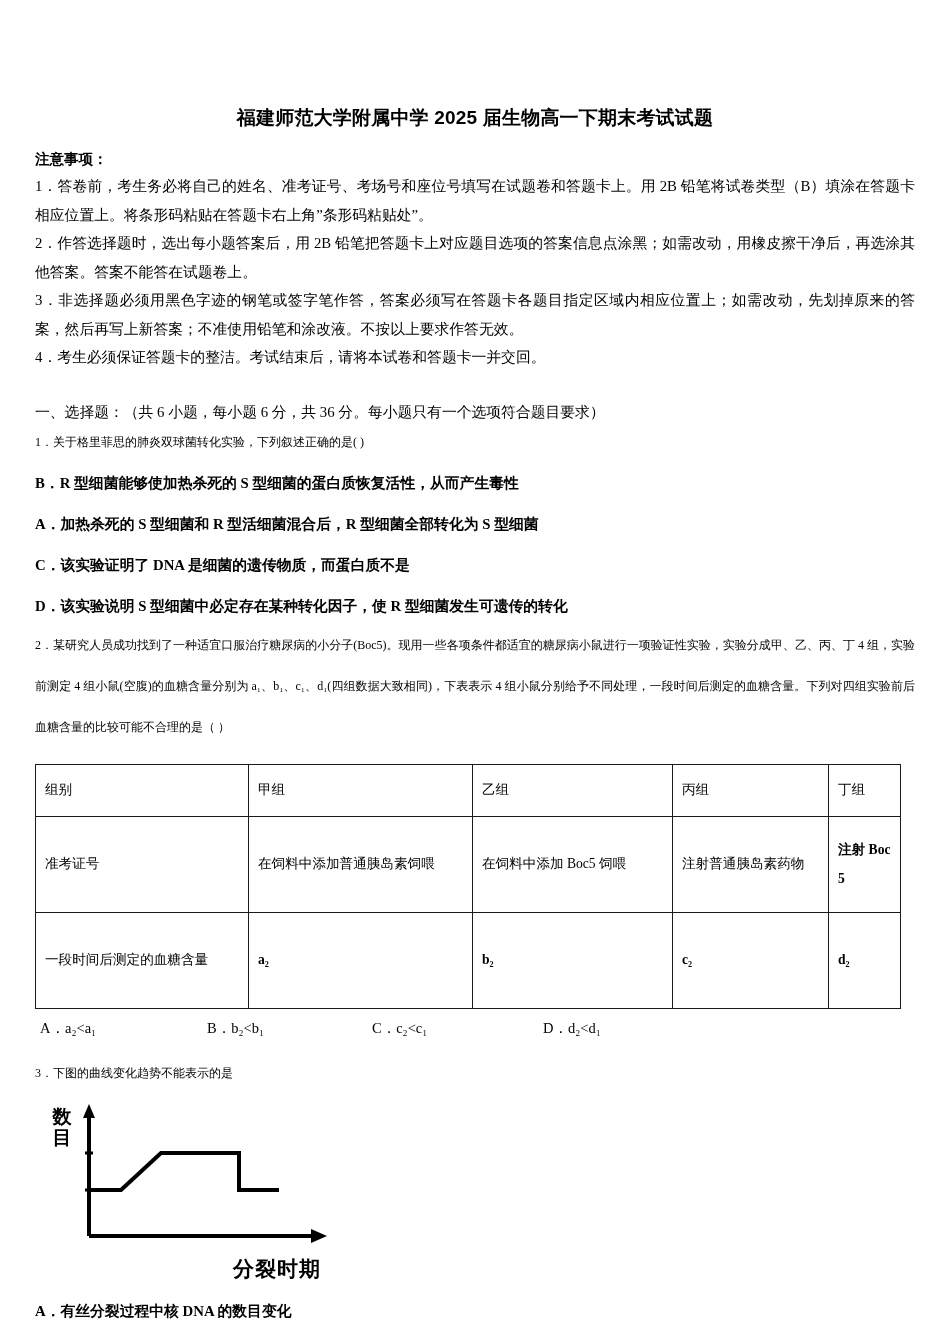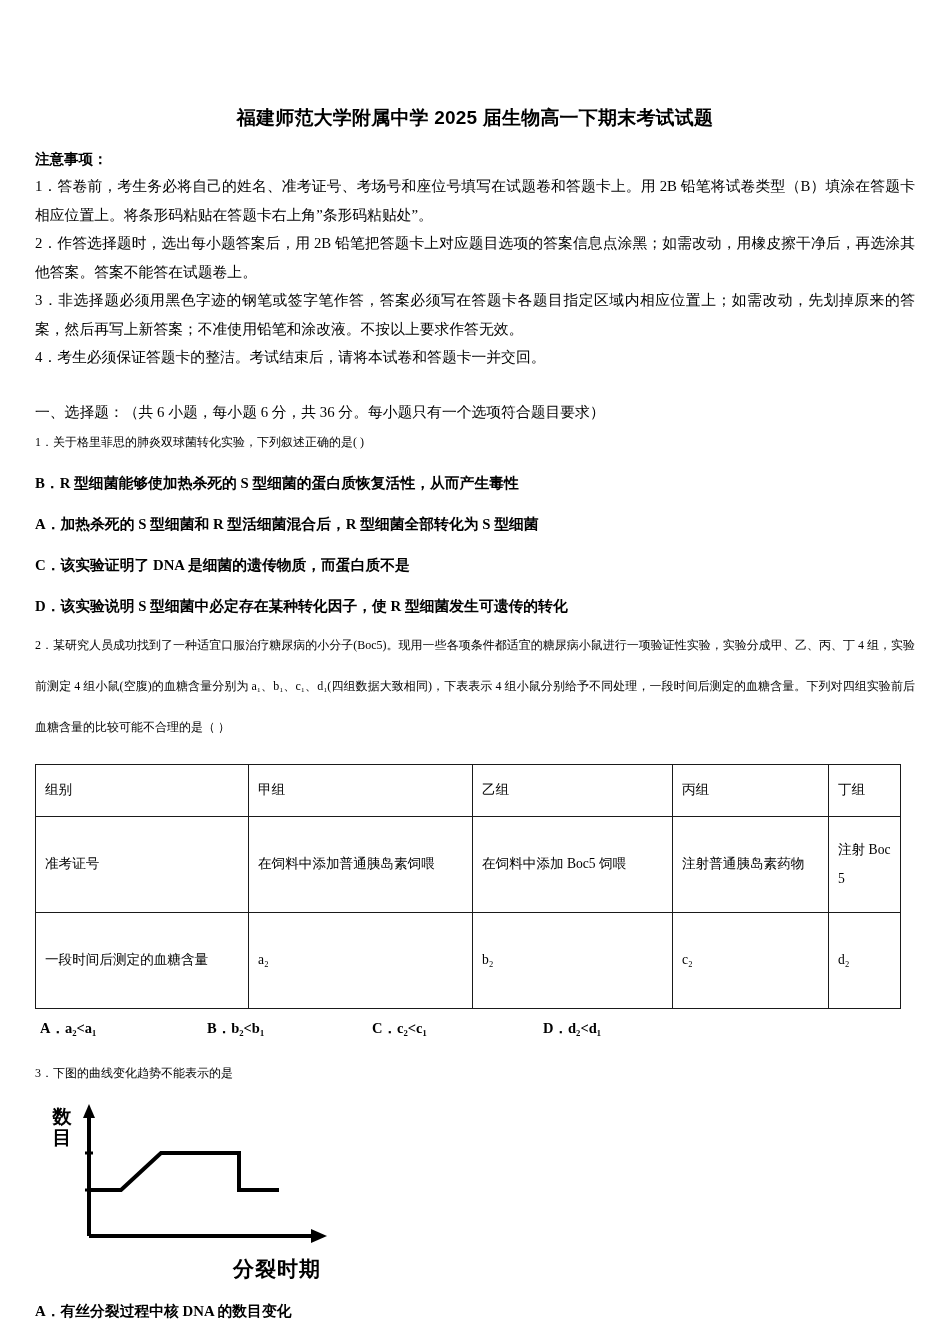--- a/index.html
+++ b/index.html
@@ -78,21 +78,21 @@
     margin-top: 12px;
     font-weight: bold;
   }
 
   
   .opt-row {
     position: relative;
     height: 26px;
     margin-top: 10px;
     font-size: 14.5px;
-    font-weight: bold;
+    font-weight: normal;
   }
   .opt-row span.cell {
     position: absolute;
     top: 0;
     white-space: nowrap;
   }
   .opt-row .c0 { left: 5px; }
   .opt-row .c1 { left: 172px; }
   .opt-row .c2 { left: 337px; }
   .opt-row .c3 { left: 508px; }
@@ -112,21 +112,21 @@
     line-height: 29px;
     word-break: break-all;
   }
   table.exam-table tr.head-row td { height: 34px; }
   table.exam-table tr.body-row td { height: 78px; }
   col.c-a { width: 213px; }
   col.c-b { width: 224px; }
   col.c-c { width: 200px; }
   col.c-d { width: 156px; }
   col.c-e { width: 72px; }
-  .tb { font-weight: normal; }
+  .tb { font-weight: bold; }
 
   
   .figure-wrap {
     position: relative;
     width: 400px;
     height: 185px;
     margin-top: 14px;
     margin-left: 8px;
   }
   .figure-wrap svg { display: block; }

